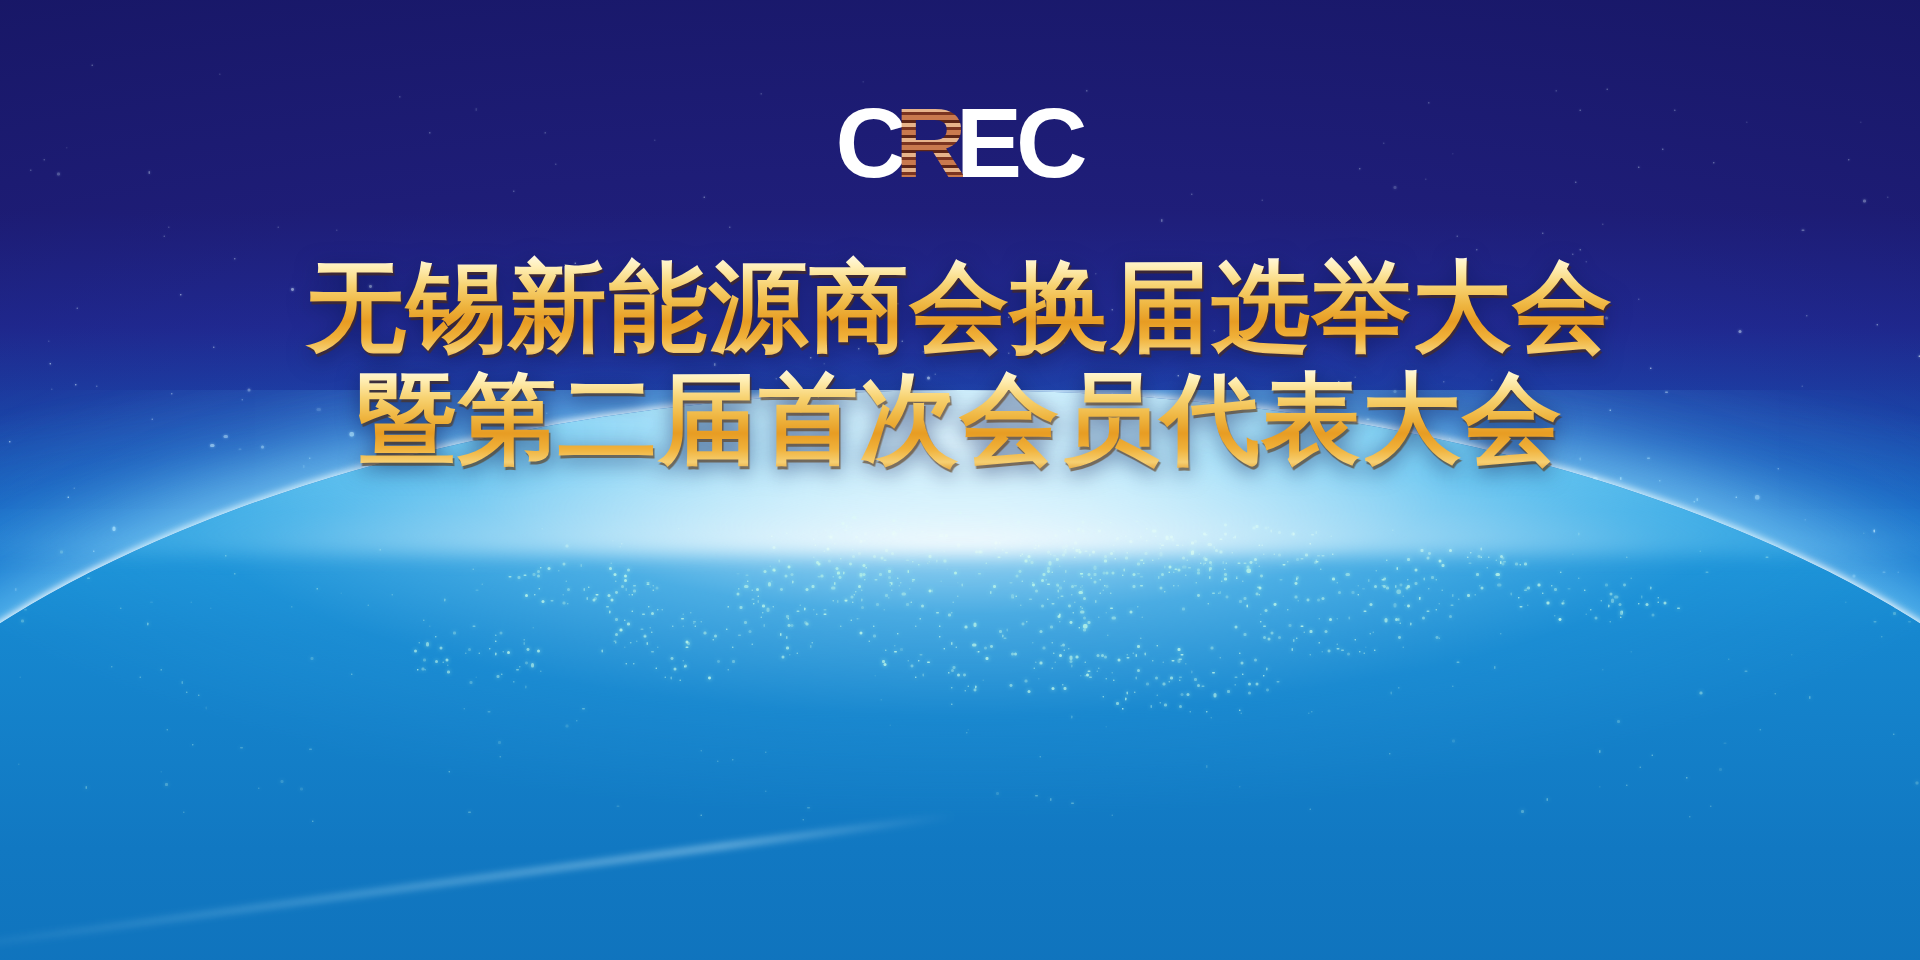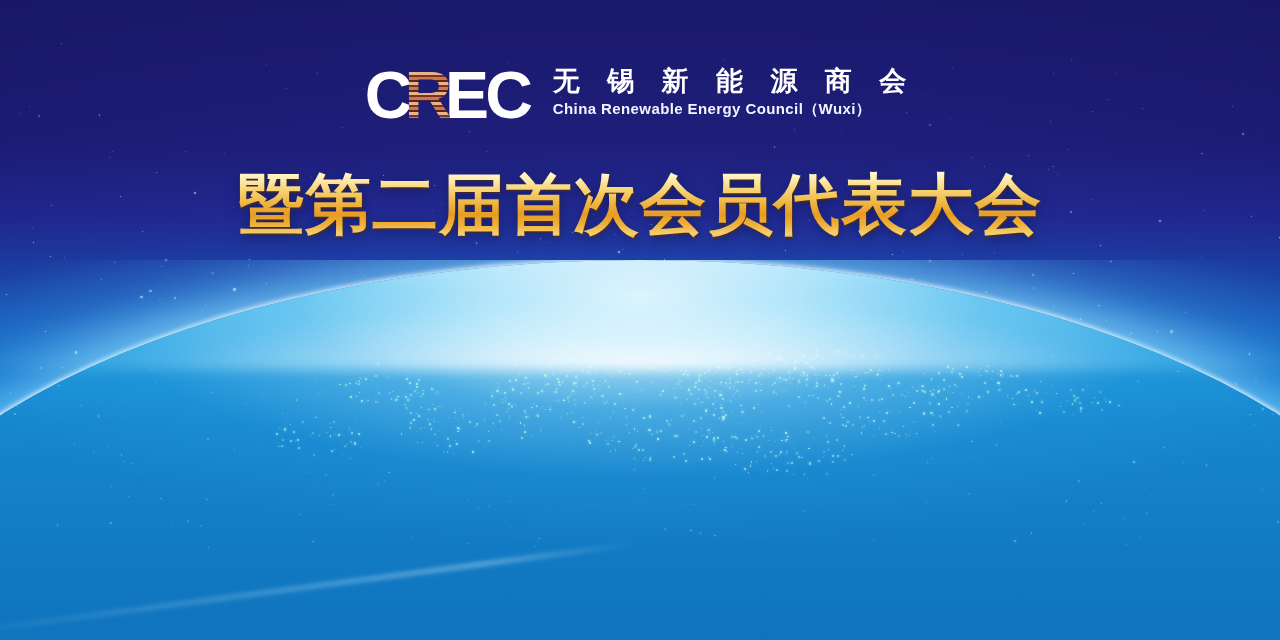--- a/index.html
+++ b/index.html
@@ -1795,27 +1795,24 @@
   </div>
   <div class="streak"></div>
 
   <div class="logo-row">
     <div class="crec">
       <span class="ch ch-c1">C</span>
       <span class="ch ch-r">R</span>
       <span class="ch ch-e">E</span>
       <span class="ch ch-c2">C</span>
     </div>
-    <div class="logo-cn">
-      <div class="logo-cn-main">无 锡 新 能 源 商 会</div>
-      <div class="logo-cn-sub">China Renewable Energy Council（Wuxi）</div>
-    </div>
   </div>
 
   <div class="headline">
+    <div class="hl-line">无锡新能源商会换届选举大会</div>
     <div class="hl-line">暨第二届首次会员代表大会</div>
   </div>
 
   <div class="meta">
   </div>
 
 
 </div>
 
 </body></html>

